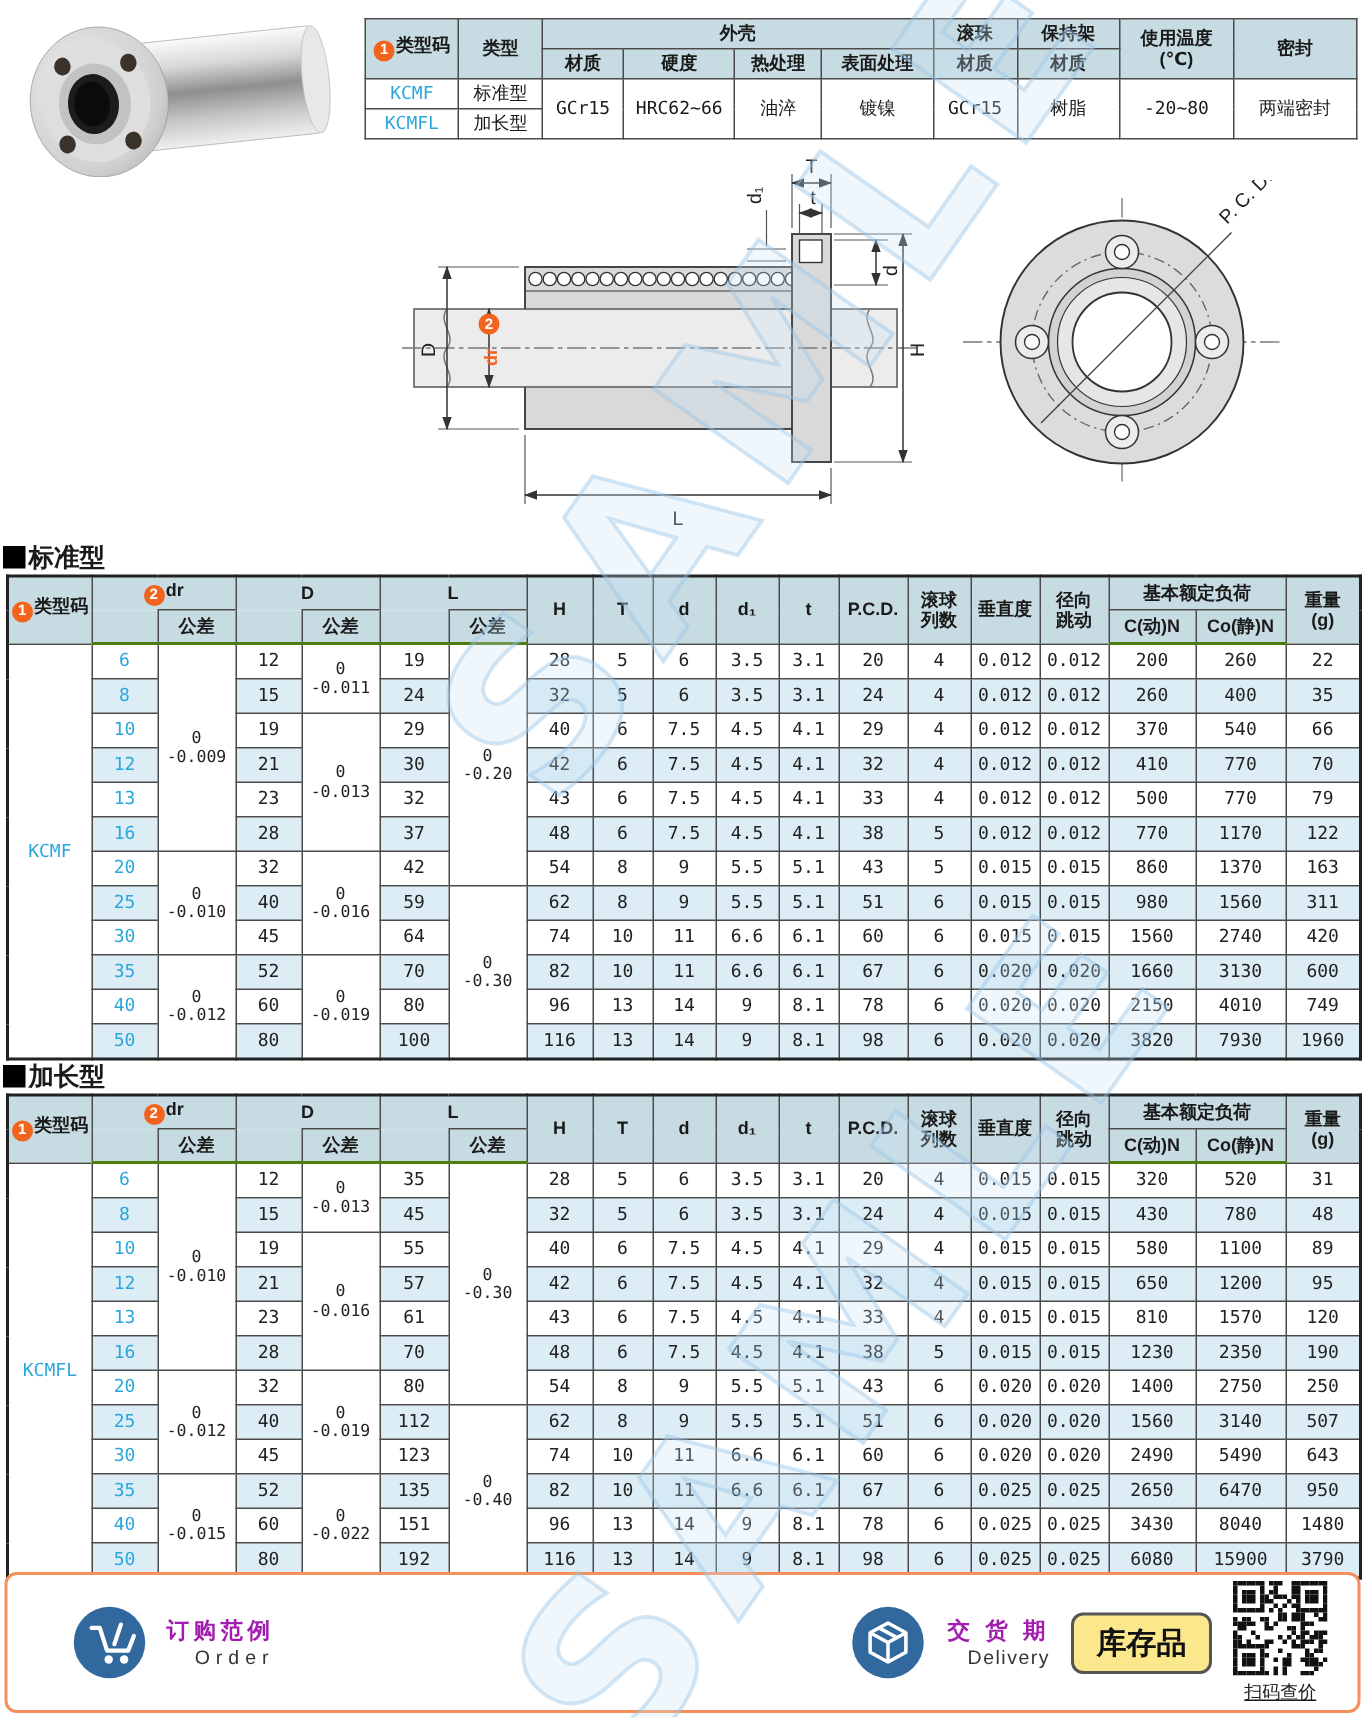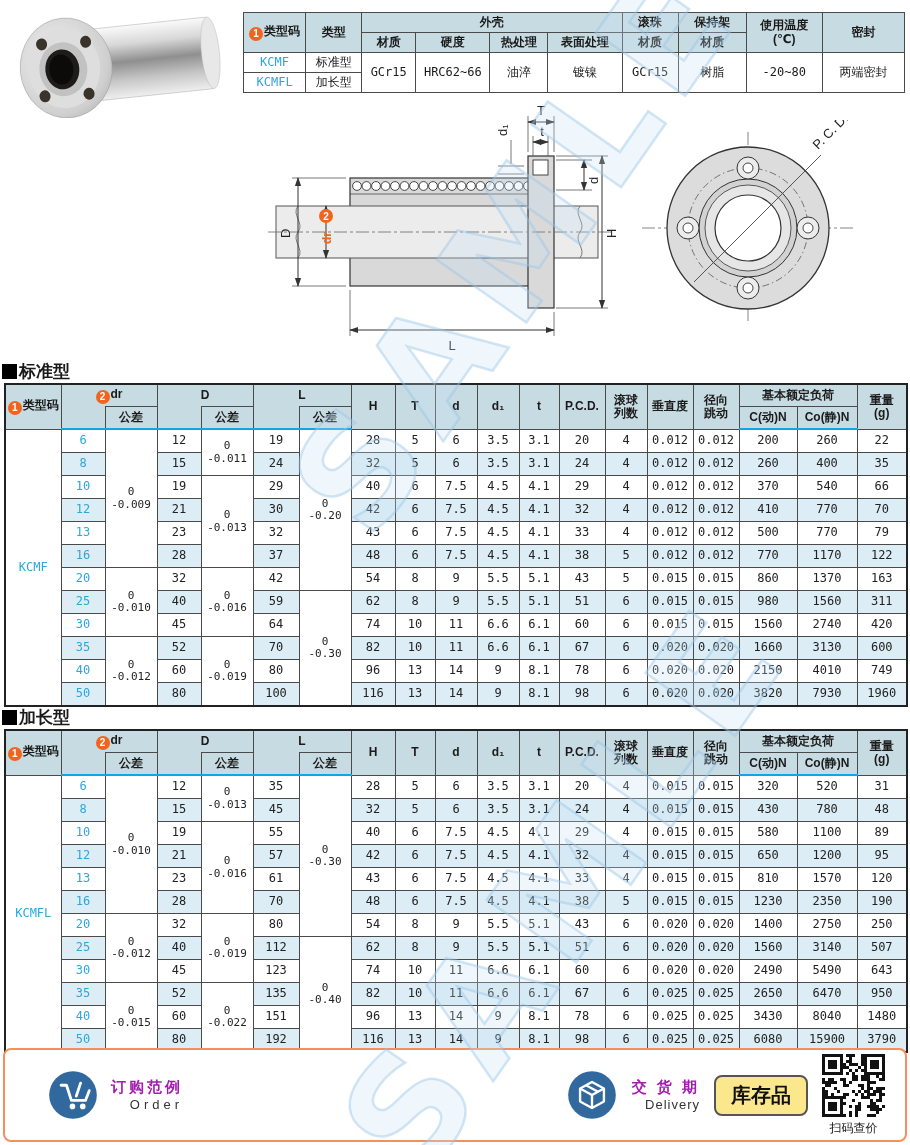--- a/index.html
+++ b/index.html
@@ -36,21 +36,21 @@
     display:flex;align-items:center;gap:2px;}
   .sec-sq{width:15px;height:15px;background:#000;display:inline-block;}
   #sec1{top:360px;} #sec2{top:706px;}
 
   
   .main-tbl{position:absolute;left:4px;z-index:1;}
   #tbl-std{top:383px;} #tbl-ext{top:729px;}
   .main-tbl table{table-layout:fixed;width:902px;border:2px solid #222;font-size:12px;}
   .main-tbl th,.main-tbl td{border:1px solid #4a4a4a;text-align:center;padding:0;line-height:1.1;}
   .main-tbl th{background:#c7dbe2;font-weight:bold;height:21px;}
-  .main-tbl thead tr:last-child th{border-bottom:2px solid #0ea5e9;margin-left:10px;}
+  .main-tbl thead tr:last-child th{border-bottom:2px solid #4d7c0f;margin-left:10px;}
   .main-tbl th.grp{border-bottom:none;}
   .main-tbl th.blank{border-top:none;background:#c7dbe2;}
   .main-tbl td{height:22px;background:#fff;color:#222;
     font-family:"DejaVu Sans Mono","Liberation Sans",sans-serif;}
   .main-tbl tr.alt td{background:#dcedf5;}
   .main-tbl td.tol-cell,.main-tbl td.code-cell{background:#fff !important;font-size:11px;}
   .main-tbl td.code-cell{color:#2ba7dd;font-size:12px;}
   .main-tbl td.size-cell{color:#2ba7dd;}
 
   
@@ -65,21 +65,21 @@
   #order-group{margin-left:42px;gap:12px;}
   #delivery-group{margin-left:auto;margin-right:20px;gap:14px;}
   .icon-circle{width:52px;height:52px;flex:0 0 auto;}
   .f-txt-cn{font-size:15px;font-weight:bold;letter-spacing:3px;color:#a21caf;}
   .f-txt-en{font-size:13px;letter-spacing:4px;color:#333;text-align:right;}
   .order-tbl table{border:2px solid #333;font-size:13px;}
   .order-tbl th,.order-tbl td{border:1px solid #333;text-align:center;height:24px;padding:0 4px;}
   .order-tbl th{font-weight:bold;background:#fff;}
   .stock-badge{background:#fce88c;border:2px solid #555;border-radius:8px;
     padding:5px 15px;font-size:20px;font-weight:bold;color:#111;}
-  .qr-wrap{display:flex;flex-direction:column;align-items:center;gap:3px;}
+  .qr-wrap{display:flex;flex-direction:column;align-items:center;gap:3px;text-decoration:underline;}
   .qr-caption{font-size:12px;color:#222;}
 </style>
 </head>
 <body>
 
 <div id="app">
 
   <div class="watermark" id="wm1">SAMLE</div>
   <div class="watermark" id="wm2">SAMLE</div>
 

